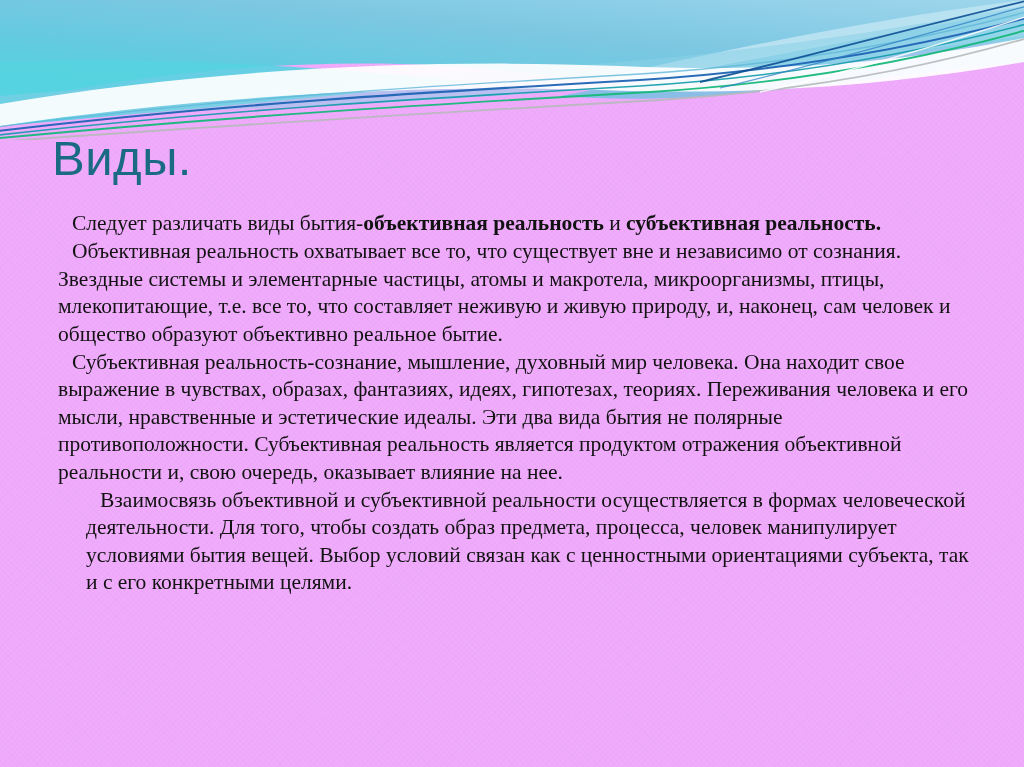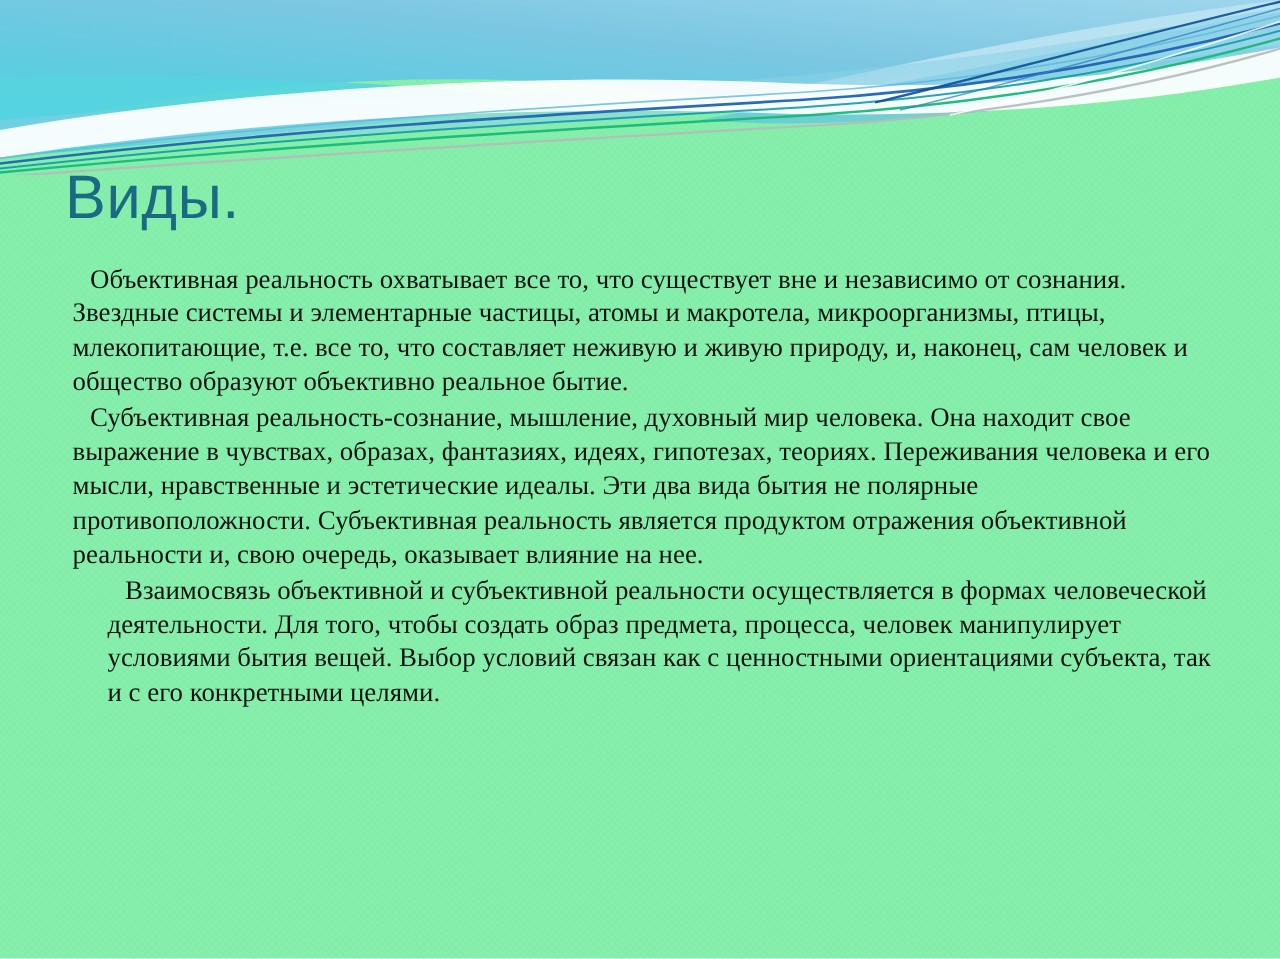--- a/index.html
+++ b/index.html
@@ -67,21 +67,21 @@
     text-align: left;
     font-family: "Liberation Serif", "DejaVu Serif", serif;
   }
   .para b {
     font-weight: 700;
   }
 </style>
 </head>
 <body>
 
-<div class="slide" style="background: #86efac;">
+<div class="slide" style="background: #f0abfc;">
 
   <div class="slide-texture"></div>
 
   <div class="header-band">
     <svg viewBox="0 0 1024 140" preserveAspectRatio="none" xmlns="http://www.w3.org/2000/svg">
       <defs>
         <linearGradient id="gradMain" x1="0" y1="1" x2="1" y2="0">
           <stop offset="0%" stop-color="#4ed6e1"></stop>
           <stop offset="30%" stop-color="#61cbe0"></stop>
           <stop offset="60%" stop-color="#7cc7e2"></stop>
@@ -122,18 +122,19 @@
 
       <path d="M700,82 C800,58 920,26 1030,0" fill="none" stroke="#0d4f93" stroke-width="1.8" opacity="0.9"></path>
       <path d="M720,88 C820,64 940,30 1034,4" fill="none" stroke="#2f7fc4" stroke-width="1.2" opacity="0.75"></path>
       <path d="M760,92 C860,70 960,38 1034,14" fill="none" stroke="#ffffff" stroke-width="1.4" opacity="0.85"></path>
     </svg>
   </div>
 
   <div class="title" style="color: rgb(27, 106, 131);">Виды.</div>
 
   <div class="body-block">
+    <p class="para" id="para-0" style="color: rgb(18, 18, 18);"><span>Следует различать виды бытия-</span><b>объективная реальность</b><span> и </span><b>субъективная реальность.</b></p>
     <p class="para" id="para-1" style="color: rgb(18, 18, 18);"><span>Объективная реальность охватывает все то, что существует вне и независимо от сознания. Звездные системы и элементарные частицы, атомы и макротела, микроорганизмы, птицы, млекопитающие, т.е. все то, что составляет неживую и живую природу, и, наконец, сам человек и общество образуют объективно реальное бытие.</span></p>
     <p class="para" id="para-2" style="color: rgb(18, 18, 18);"><span>Субъективная реальность-сознание, мышление, духовный мир человека. Она находит свое выражение в чувствах, образах, фантазиях, идеях, гипотезах, теориях. Переживания человека и его мысли, нравственные и эстетические идеалы. Эти два вида бытия не полярные противоположности. Субъективная реальность является продуктом отражения объективной реальности и, свою очередь, оказывает влияние на нее.</span></p>
     <p class="para" id="para-3" style="color: rgb(18, 18, 18); margin-left: 28px;"><span>Взаимосвязь объективной и субъективной реальности осуществляется в формах человеческой деятельности.  Для того, чтобы создать образ предмета, процесса, человек манипулирует условиями бытия вещей. Выбор условий связан как с ценностными ориентациями субъекта, так и с его конкретными целями.</span></p>
   </div>
 
 </div>
 
 </body></html>

